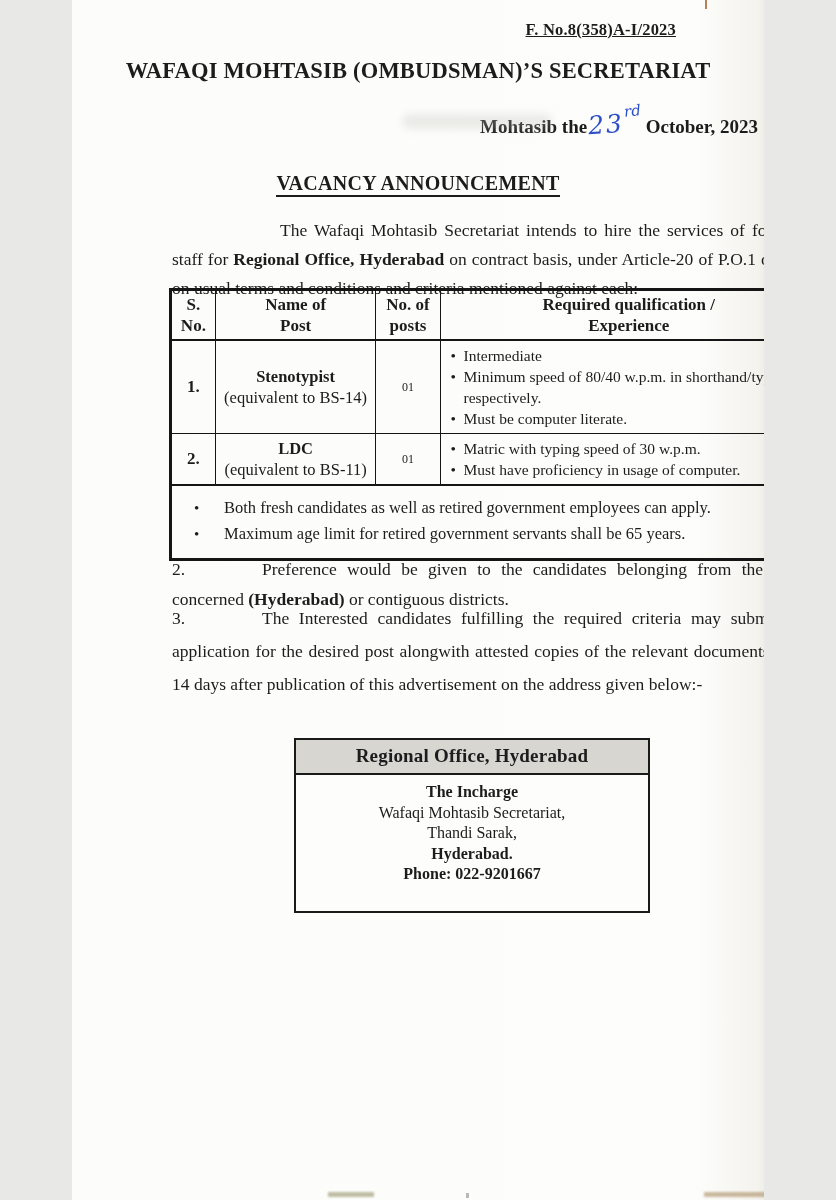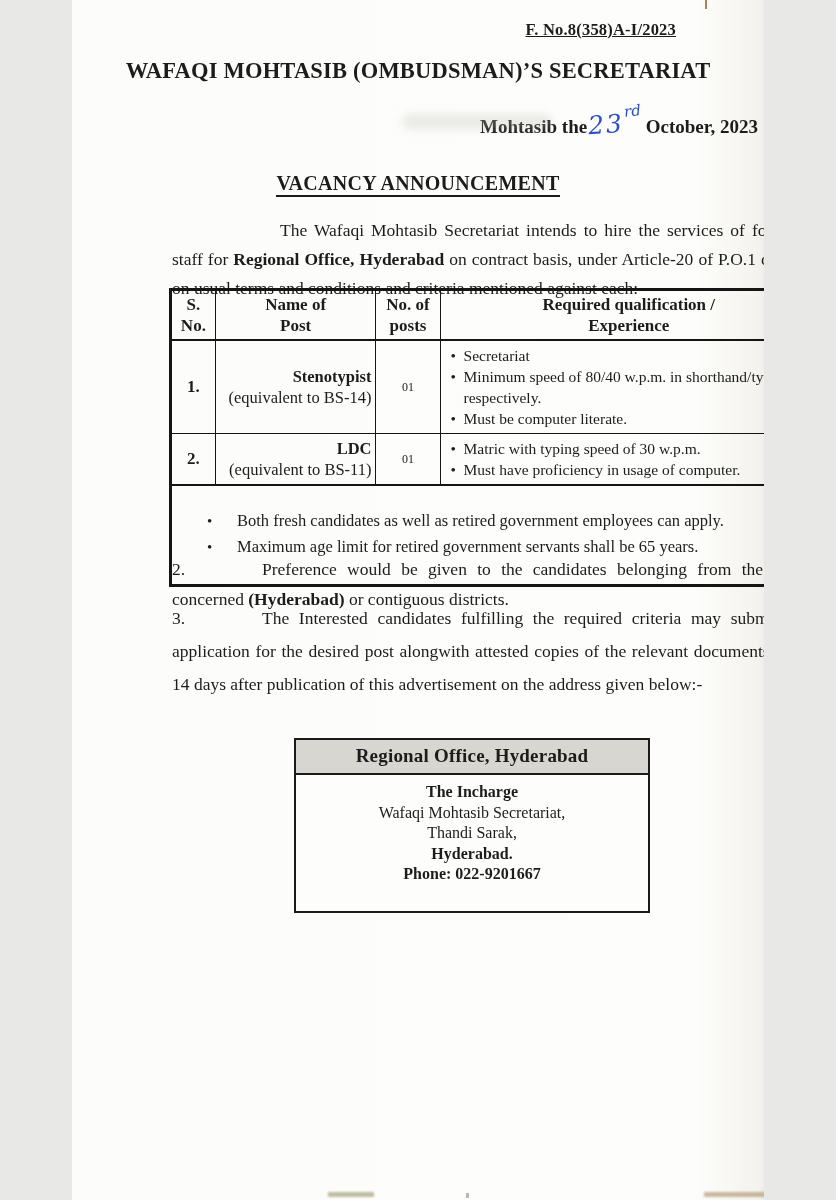--- a/index.html
+++ b/index.html
@@ -87,35 +87,35 @@
     white-space:pre-line;
     line-height:21px;
     padding:3px 2px;
     border-bottom-width:2.5px;
   }
   .col-sno{width:44px;}
   .col-post{width:158px;}
   .col-num{width:63px;}
   .col-qual{width:372px;}
   td.c-sno{font-size:17px;font-weight:bold;text-align:center;}
-  td.c-post{text-align:right;font-size:16.5px;line-height:21px;}
+  td.c-post{text-align:center;font-size:16.5px;line-height:21px;}
   td.c-post .post-name{font-weight:bold;}
   td.c-num{text-align:center;font-size:12px;}
   td.c-qual{padding:4px 4px 4px 8px;}
   ul.qual-list{
     margin:0;padding:0;list-style:none;
     font-size:15.5px;line-height:21px;
   }
   ul.qual-list li{position:relative;padding-left:15px;}
   ul.qual-list li::before{
     content:"\2022";position:absolute;left:2px;top:0;
   }
   td.c-notes{padding:5px 6px 7px 14px;border-top-width:2.5px;}
   ul.notes-list{
-    margin:17px;padding:0;list-style:none;
+    margin:4px;padding:0;list-style:none;
     font-size:16.5px;line-height:26px;
   }
   ul.notes-list li{position:relative;padding-left:34px;}
   ul.notes-list li::before{
     content:"\2022";position:absolute;left:4px;top:0;font-size:15px;
   }
   
   .addr-box{
     position:absolute;top:738px;left:222px;width:352px;
     border:2.5px solid #1a1a1a;
@@ -178,21 +178,21 @@
     </tr>
     <tr>
       <td class="c-sno">1.</td>
       <td class="c-post">
         <span class="post-name">Stenotypist</span><br>
         <span>(equivalent to BS-14)</span>
       </td>
       <td class="c-num">01</td>
       <td class="c-qual">
         <ul class="qual-list">
-          <li>Secretariat</li>
+          <li>Intermediate</li>
           <li>Minimum speed of 80/40 w.p.m. in shorthand/typing respectively.</li>
           <li>Must be computer literate.</li>
         </ul>
       </td>
     </tr>
     <tr>
       <td class="c-sno">2.</td>
       <td class="c-post">
         <span class="post-name">LDC</span><br>
         <span>(equivalent to BS-11)</span>

